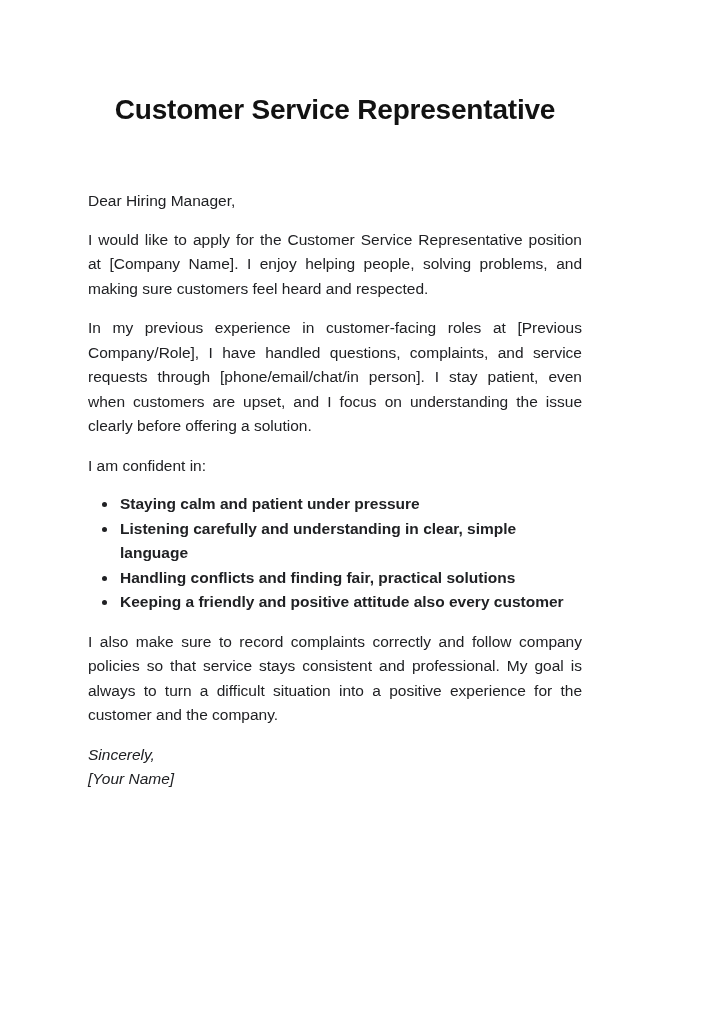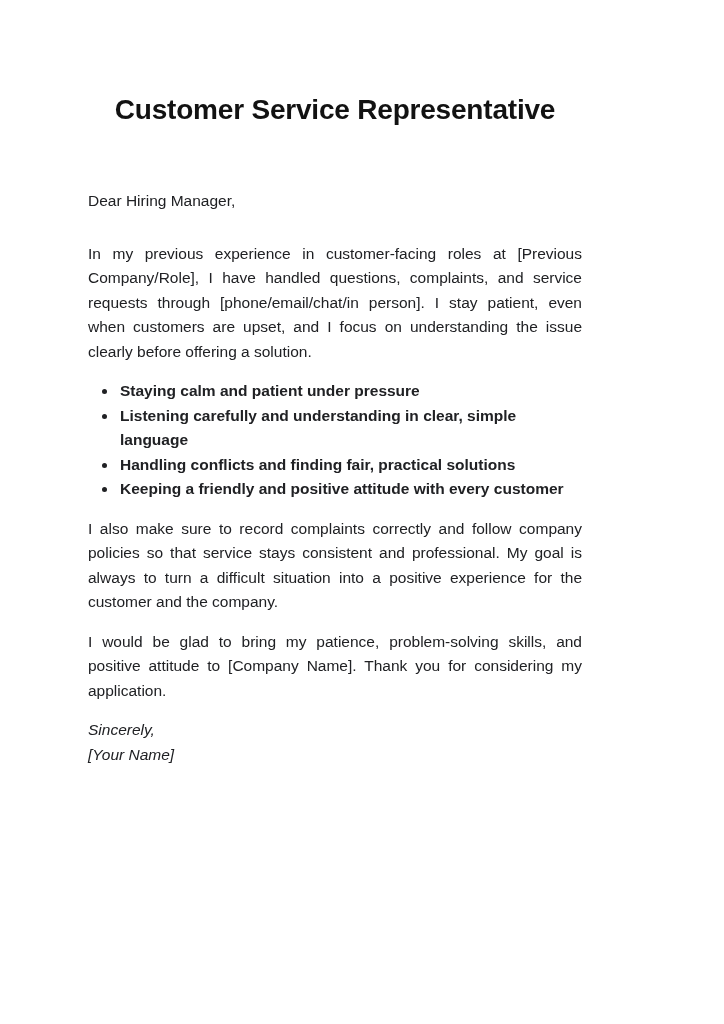--- a/index.html
+++ b/index.html
@@ -27,21 +27,21 @@
     line-height: 34px;
     font-weight: 700;
     letter-spacing: -0.2px;
     color: #121212;
     font-family: "Liberation Sans", sans-serif;
   }
   p {
     margin: 0 0 15px 0;
   }
   p.greeting {
-    margin-bottom: 28px;
+    margin-bottom: 14px;
   }
   p.just {
     text-align: justify;
   }
   p.list-intro {
     margin-bottom: 14px;
   }
   ul.skills {
     margin: 0 0 15px 0;
     padding: 0 0 0 30px;
@@ -59,33 +59,34 @@
 </style>
 </head>
 <body>
 
 <div class="page">
 
   <h1 class="doc-title">Customer Service Representative</h1>
 
   <p class="greeting">Dear Hiring Manager,</p>
 
+  <p class="just">I would like to apply for the Customer Service Representative position at [Company Name]. I enjoy helping people, solving problems, and making sure customers feel heard and respected.</p>
 
   <p class="just">In my previous experience in customer-facing roles at [Previous Company/Role], I have handled questions, complaints, and service requests through [phone/email/chat/in person]. I stay patient, even when customers are upset, and I focus on understanding the issue clearly before offering a solution.</p>
 
+  <p class="list-intro">I am confident in:</p>
 
   <ul class="skills">
     <li>Staying calm and patient under pressure</li>
     <li>Listening carefully and understanding in clear, simple language</li>
     <li>Handling conflicts and finding fair, practical solutions</li>
-    <li>Keeping a friendly and positive attitude with every customer</li>
+    <li>Keeping a friendly and positive attitude also every customer</li>
   </ul>
 
   <p class="just">I also make sure to record complaints correctly and follow company policies so that service stays consistent and professional. My goal is always to turn a difficult situation into a positive experience for the customer and the company.</p>
 
-  <p class="just">I would be glad to bring my patience, problem-solving skills, and positive attitude to [Company Name]. Thank you for considering my application.</p>
 
   <p class="closing">
     <span>Sincerely,</span><br>
     <span>[Your Name]</span>
   </p>
 
 </div>
 
 </body></html>

